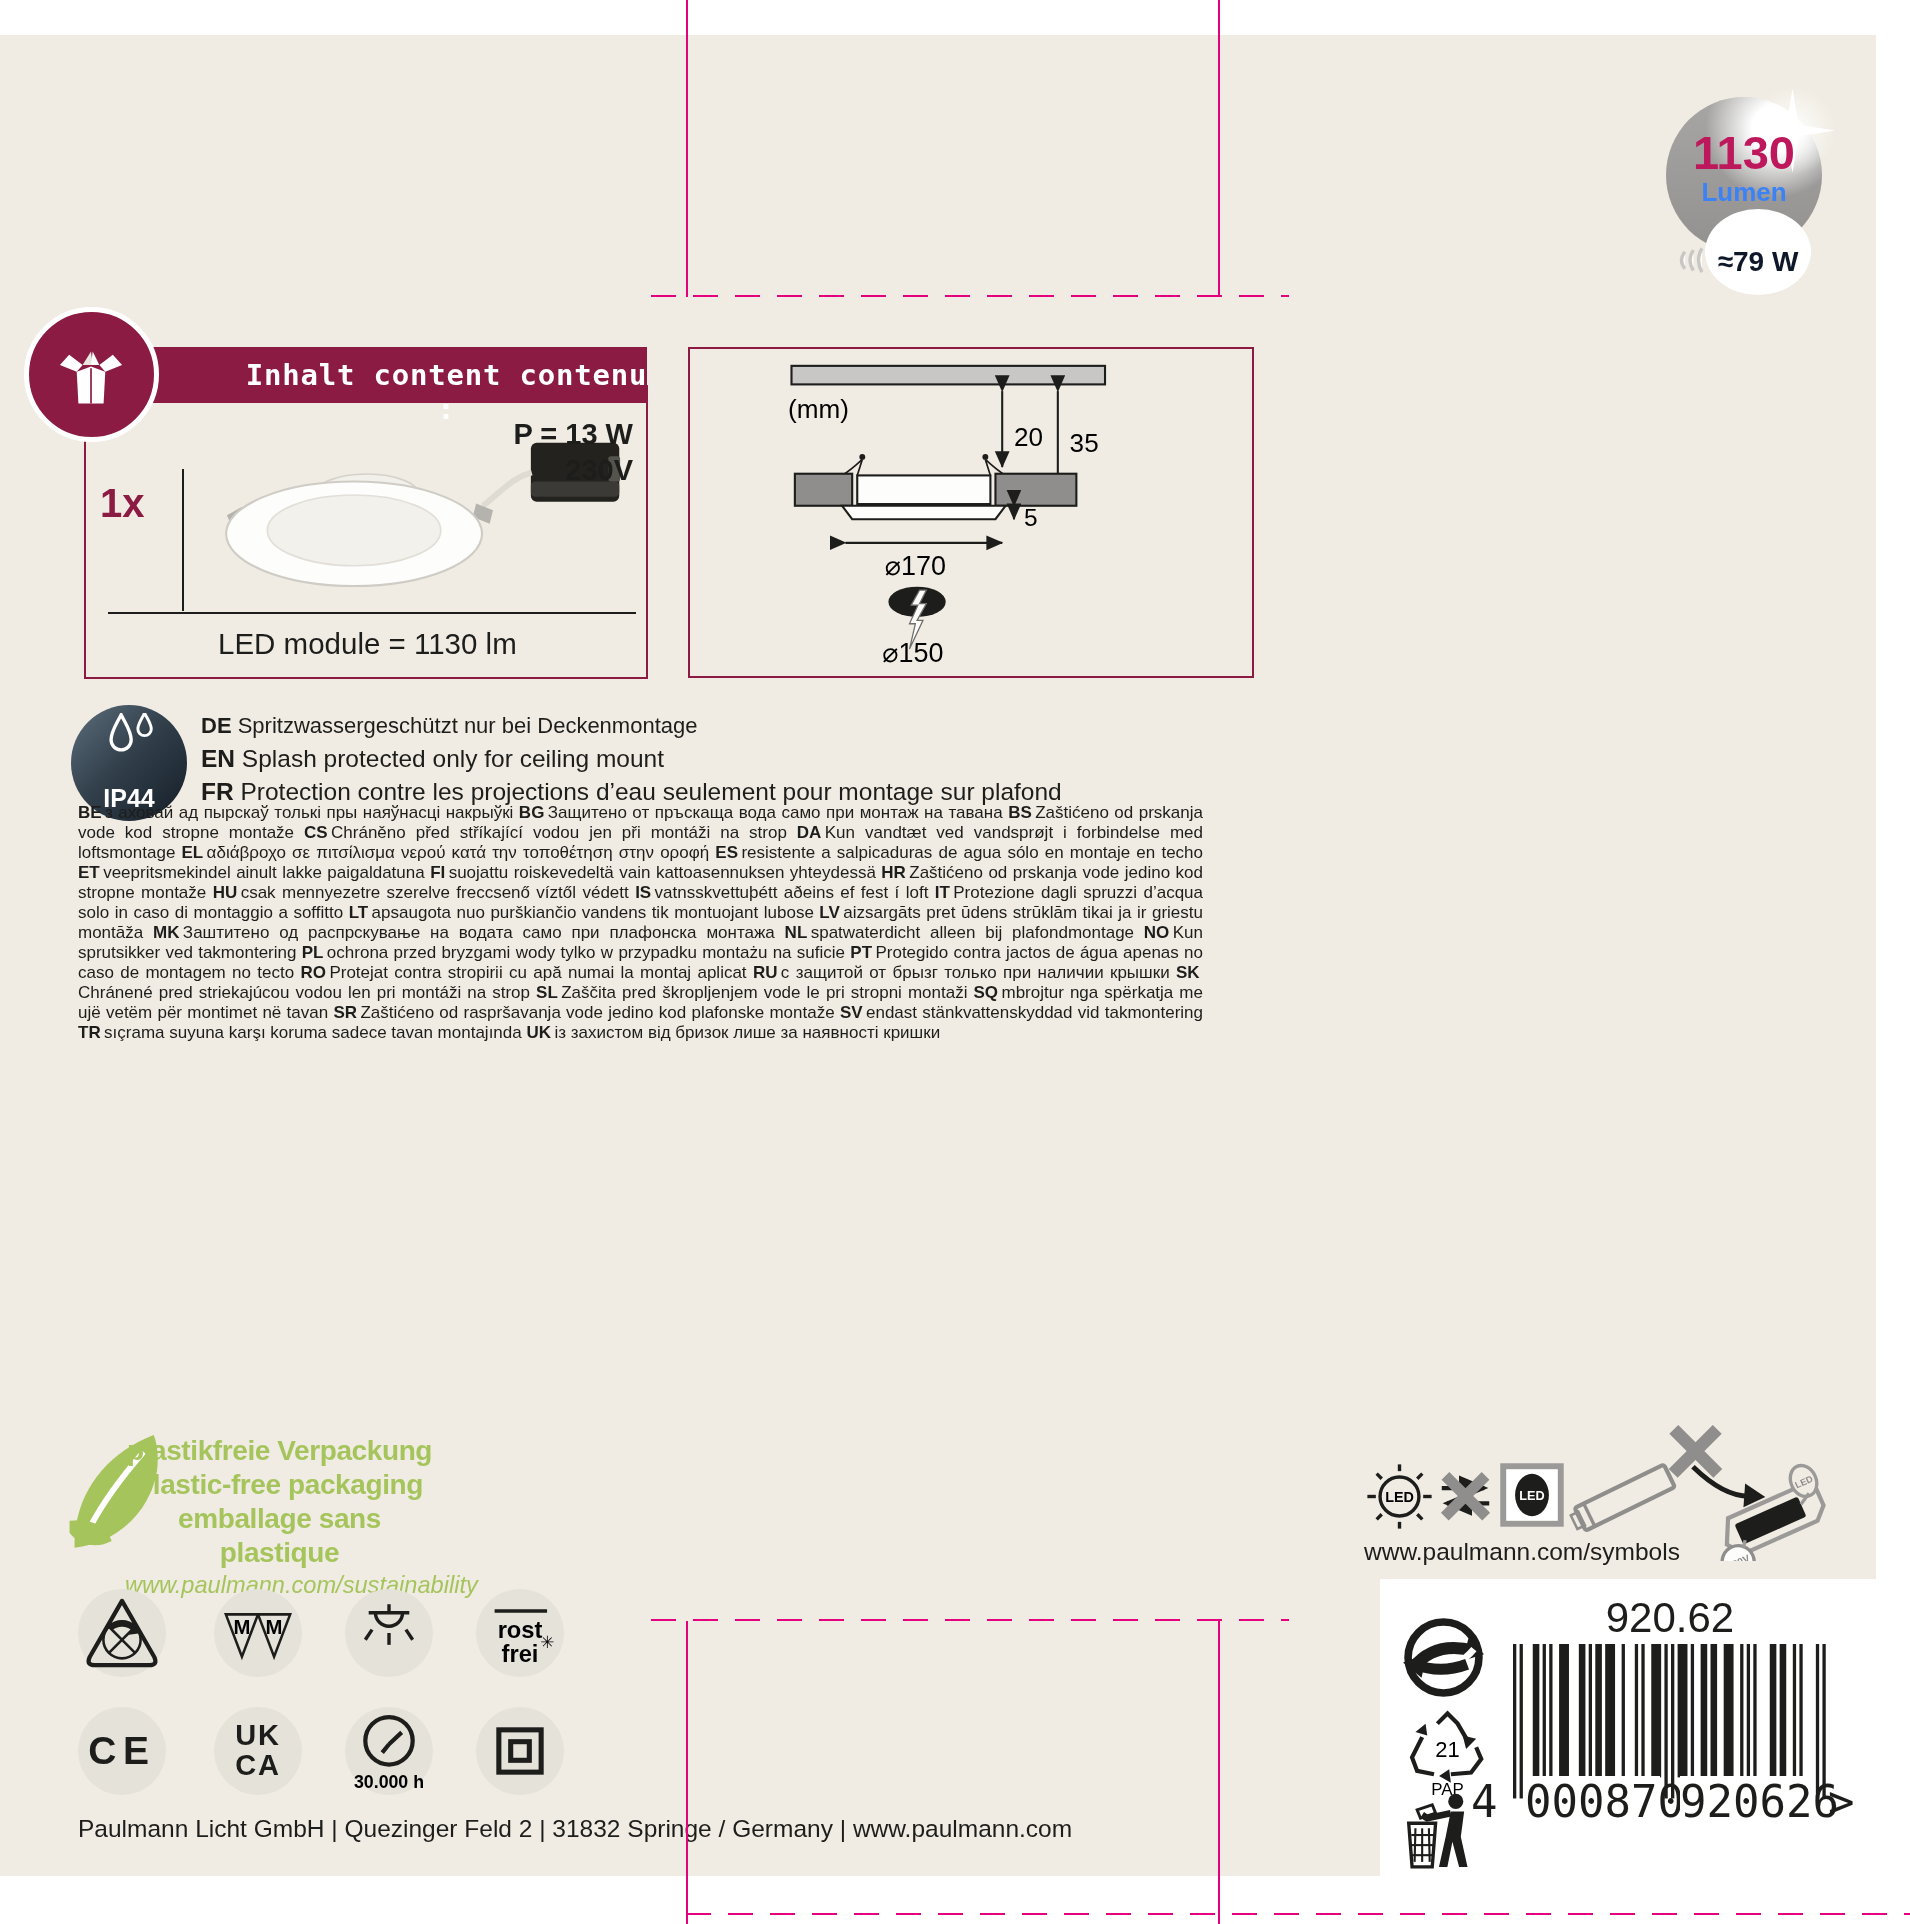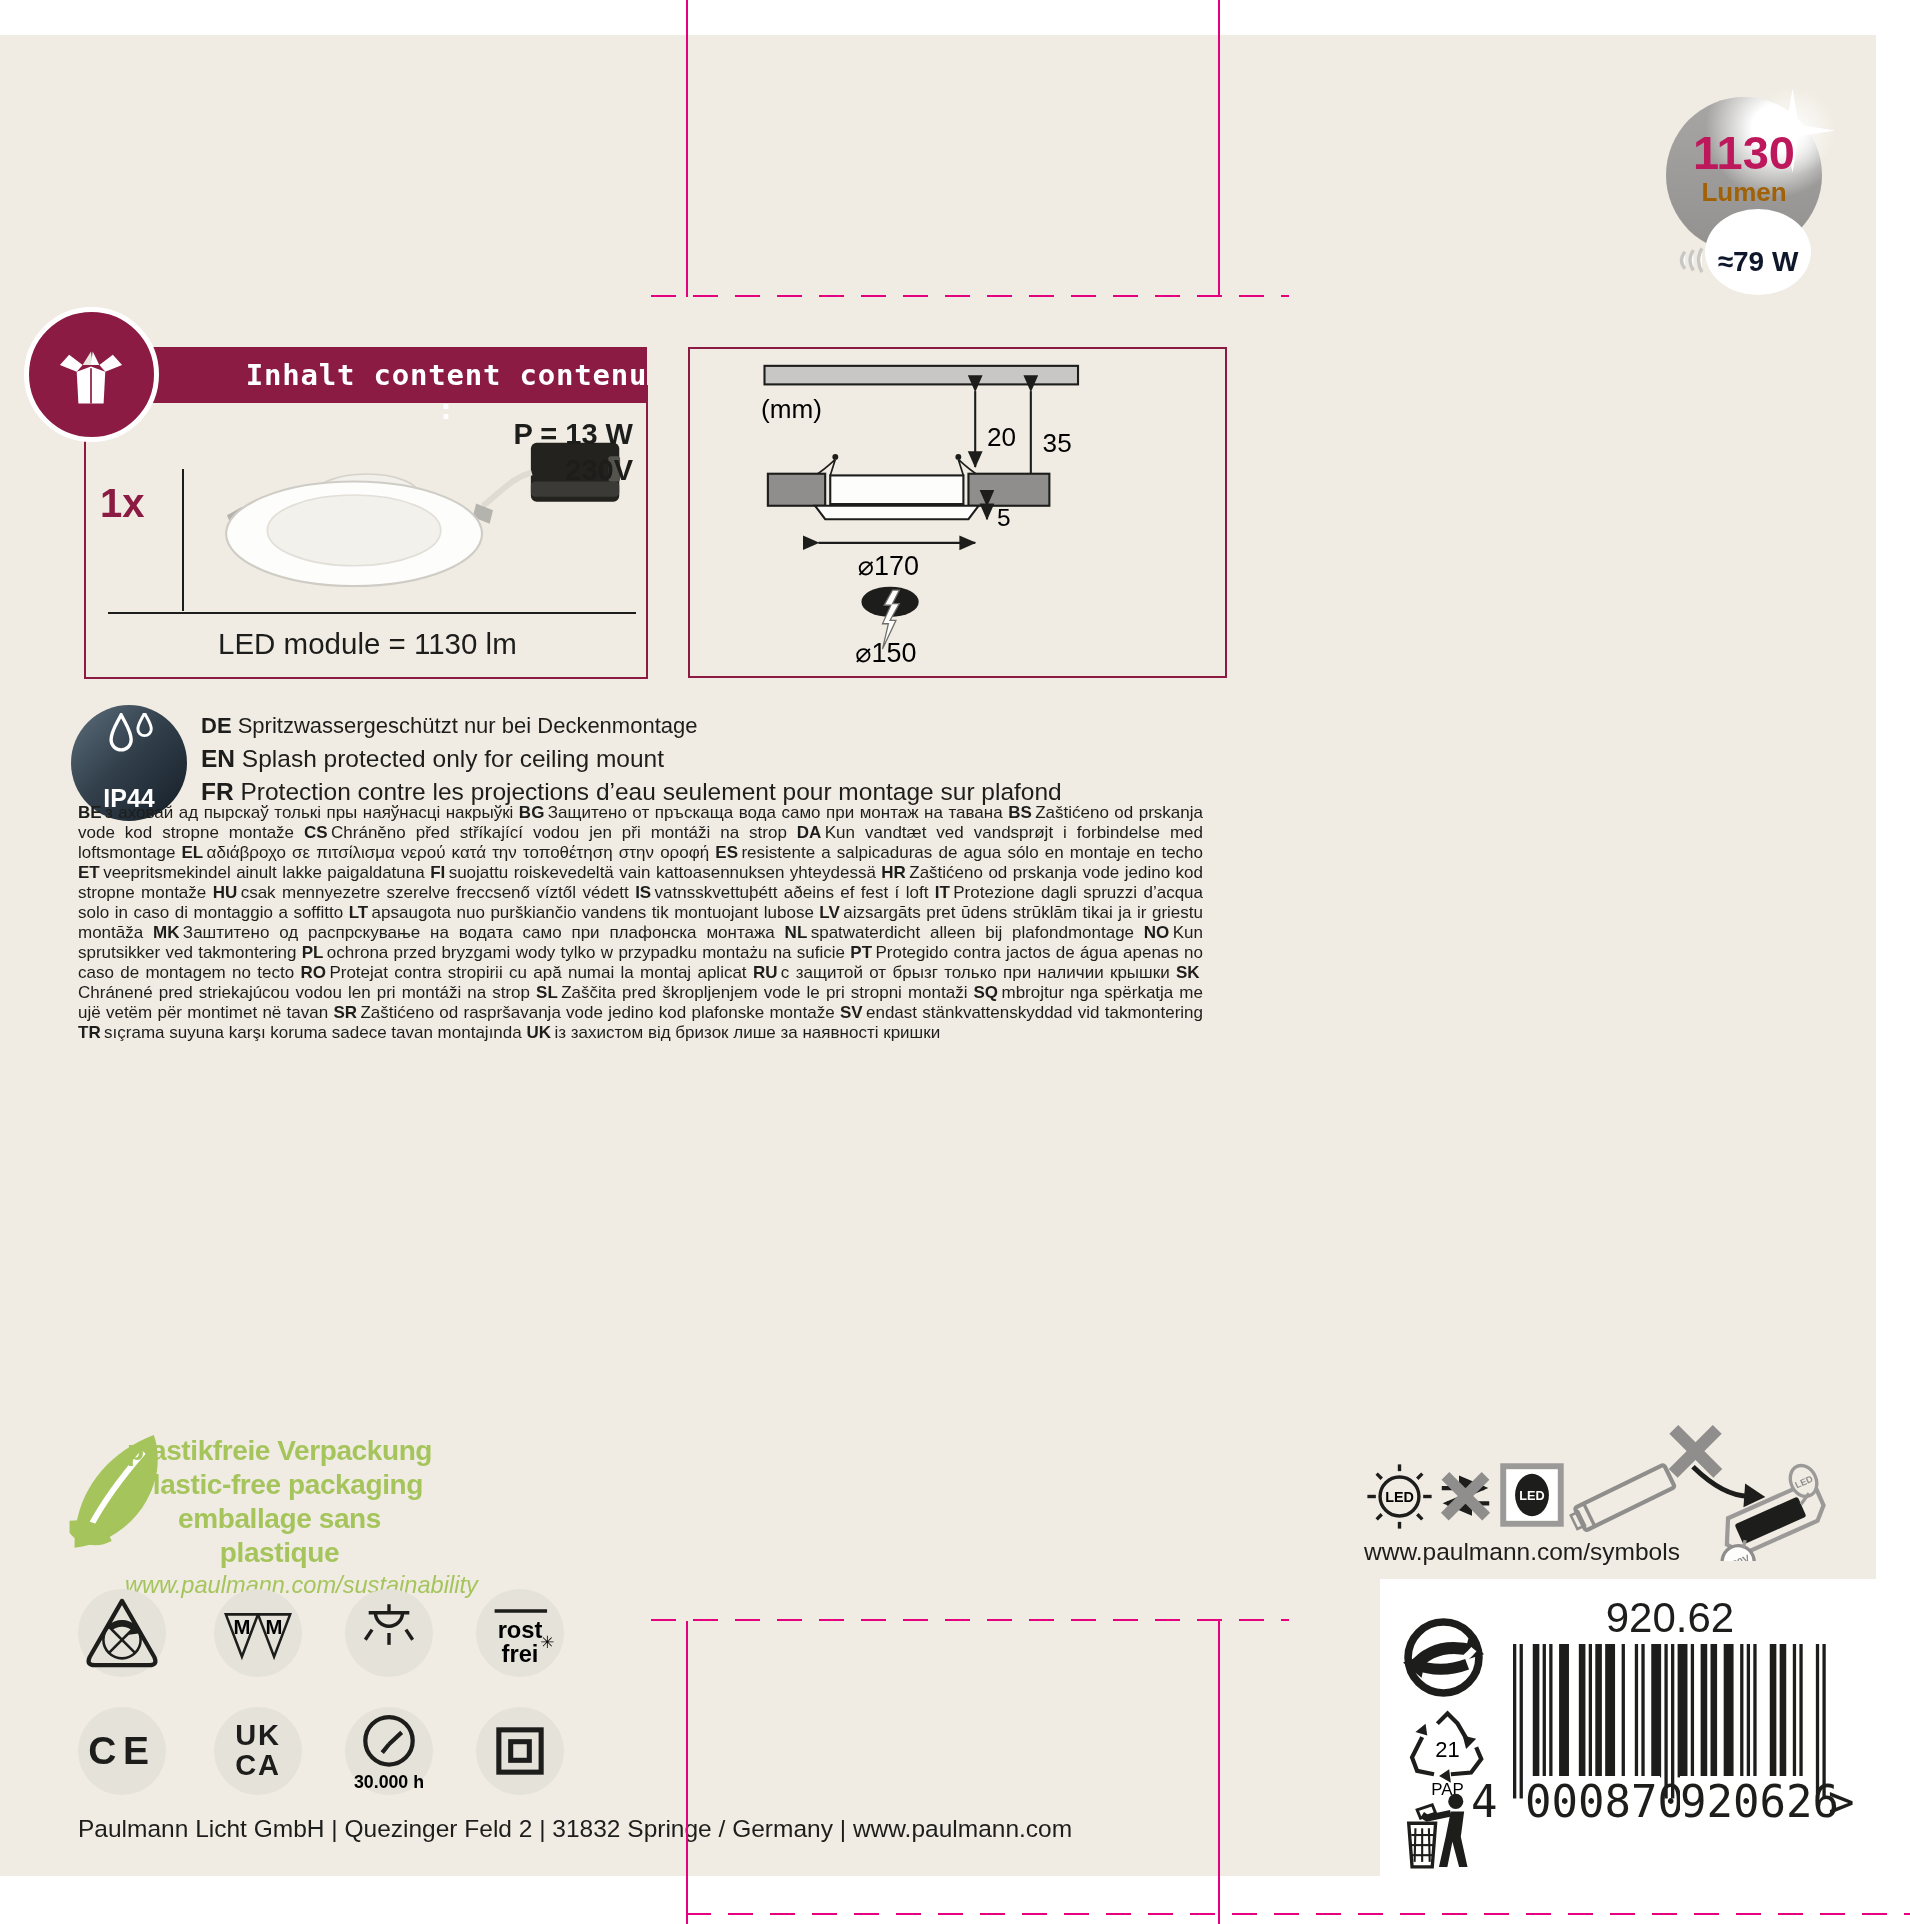--- a/index.html
+++ b/index.html
@@ -35,21 +35,21 @@
   <div class="abs" style="left:1666px;top:97px;width:156px;height:156px;border-radius:50%;background:radial-gradient(circle at 70% 20%, #ffffff 0 14%, rgba(255,255,255,0) 42%), linear-gradient(180deg,#a7a6a4,#929190);"></div>
   <svg class="abs" style="left:1746px;top:84px;" width="93" height="93" viewBox="0 0 110 110">
     <radialGradient id="glow">
         <stop offset="0" stop-color="#fff" stop-opacity="0.95"></stop>
         <stop offset="1" stop-color="#fff" stop-opacity="0"></stop>
       </radialGradient>
     <circle cx="55" cy="55" r="52" fill="url(#glow)"></circle>
     <polygon points="55,5 62,48 105,55 62,62 55,105 48,62 5,55 48,48" fill="#ffffff"></polygon>
   </svg>
   <div class="abs" style="left:1666px;top:125px;width:156px;text-align:center;font-size:47px;font-weight:bold;color:#be185d;">1130</div>
-  <div class="abs" style="left:1666px;top:177px;width:156px;text-align:center;font-size:26px;font-weight:bold;color:#a16207;">Lumen</div>
+  <div class="abs" style="left:1666px;top:177px;width:156px;text-align:center;font-size:26px;font-weight:bold;color:#3b82f6;">Lumen</div>
   <div class="abs" style="left:1705px;top:209px;width:106px;height:86px;border-radius:50%;background:#ffffff;"></div>
   <svg class="abs" style="left:1673px;top:245px;" width="51" height="51" viewBox="0 0 60 60">
     <path d="M14,8 q-8,10 0,20 M24,6 q-8,12 0,24 M34,4 q-8,14 0,28" stroke="#c9c7c3" stroke-width="4" fill="#ffffff"></path>
   </svg>
   <div class="abs" style="left:1705px;top:246px;width:106px;text-align:center;font-size:28px;font-weight:bold;color:#0f172a;">≈79 W</div>
 
   <div class="abs" style="left:143px;top:347px;width:504px;height:56px;background:#8b1b42;"></div>
   <div class="abs mono" style="left:245px;top:358px;width:403px;text-align:center;font-size:29px;font-weight:bold;color:#ffffff;letter-spacing:0.8px;">Inhalt content contenu :</div>
 
   <div class="abs" style="left:84px;top:385px;width:560px;height:290px;border:2.1px solid #8b1b42;"></div>
@@ -79,21 +79,21 @@
     <ellipse cx="185" cy="128" rx="152" ry="62" fill="#fdfdfc" stroke="#cfccc5" stroke-width="2.5"></ellipse>
     <ellipse cx="185" cy="124" rx="103" ry="42" fill="#f3f1ec" stroke="#e2dfd8" stroke-width="2"></ellipse>
   </svg>
 
   <div class="abs" style="left:405px;top:418px;width:228px;text-align:right;font-size:29px;font-weight:bold;">P = 13 W</div>
   <div class="abs" style="left:405px;top:454px;width:228px;text-align:right;font-size:29px;font-weight:bold;">230V</div>
 
   <div class="abs" style="left:108px;top:612px;width:528px;height:1.7px;background:#1d1d1b;"></div>
   <div class="abs" style="left:218px;top:627px;font-size:29.5px;">LED module = 1130 lm</div>
 
-  <div class="abs" style="left:688px;top:347px;width:535px;height:327px;border:2.1px solid #8b1b42;">
+  <div class="abs" style="left:688px;top:347px;width:535px;height:327px;border:2.1px solid #8b1b42;padding-left:27px;">
     <svg width="535" height="327" viewBox="0 0 634 388">
       <defs>
         <marker id="ah" markerWidth="9" markerHeight="8" refX="7.5" refY="3.5" orient="auto" markerUnits="strokeWidth">
           <path d="M0,0 L8,3.5 L0,7 Z" fill="#1d1d1b"></path>
         </marker>
       </defs>
       <rect x="88" y="20" width="372" height="22" fill="#c8c7c5" stroke="#1d1d1b" stroke-width="2.5"></rect>
       <text x="84" y="82" font-size="31">(mm)</text>
 
       <line x1="338" y1="50" x2="338" y2="140" stroke="#1d1d1b" stroke-width="2.5" marker-start="url(#ah)" marker-end="url(#ah)"></line>

